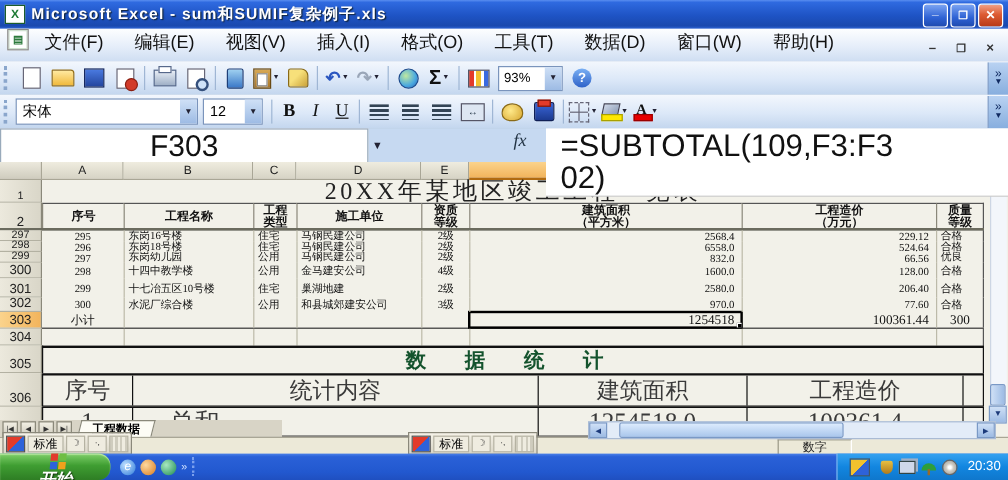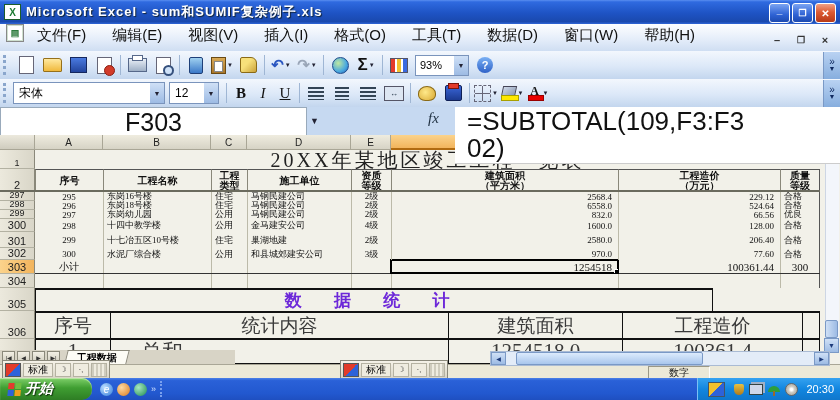--- a/index.html
+++ b/index.html
@@ -145,24 +145,24 @@
   .cell.l{padding-left:3px;}
   .title-row{position:absolute;left:35px;width:785px;text-align:center;
     font-family:"Liberation Serif",serif;font-size:20px;letter-spacing:3px;color:#222;}
   .hdr2 .cell{border-left:1px solid #8a887a;border-top:1px solid #555;border-bottom:1px solid #555;
     font-weight:bold;font-size:10px;line-height:10px;justify-content:center;text-align:center;
     white-space:pre-line;align-items:center;}
   .datarow .cell{font-size:9px;}
   .subrow .cell{font-size:10px;}
   .sel-cell{outline:2px solid #000;outline-offset:-1px;position:relative;}
   .sel-cell::after{content:"";position:absolute;right:-1px;bottom:-1px;width:3px;height:3px;background:#000;border:1px solid #fff;}
-  .stats-title{position:absolute;left:35px;width:678px;box-sizing:border-box;border-top:2px solid #111;
+  .stats-title{position:absolute;left:35px;width:785px;box-sizing:border-box;border-top:2px solid #111;
     border-left:1px solid #111;border-right:1px solid #111;
     display:flex;align-items:center;justify-content:center;
-    font-family:"Liberation Serif",serif;font-weight:bold;font-size:17px;letter-spacing:14px;color:#6d28d9;}
+    font-family:"Liberation Serif",serif;font-weight:bold;font-size:17px;letter-spacing:14px;color:#14532d;}
   .statsrow{position:absolute;left:35px;width:785px;box-sizing:border-box;display:flex;
     border:1px solid #111;border-top:2px solid #111;}
   .scell{box-sizing:border-box;border-left:1.5px solid #111;font-family:"Liberation Serif",serif;
     color:#3a3a3a;display:flex;align-items:center;justify-content:center;overflow:hidden;}
   .scell:first-child{border-left:none;}
   .freeze{position:absolute;left:0;top:55px;width:820px;height:2px;background:#6b6b5e;}
   .vscroll{position:absolute;right:1px;top:0;width:13px;height:218px;background:#f3f6fb;border-left:1px solid #cdd6e4;}
   .vthumb{position:absolute;right:2px;top:185px;width:11px;height:16px;background:linear-gradient(90deg,#cfe0f6,#9dbbe4);border:1px solid #7a99c6;border-radius:2px;}
   .varr{position:absolute;right:1px;top:203px;width:13px;height:13px;background:linear-gradient(180deg,#cfe0f6,#9dbbe4);
     border:1px solid #7a99c6;color:#1c3a7a;font-size:7px;display:flex;align-items:center;justify-content:center;}
@@ -200,21 +200,21 @@
   .imebtn.moon::before{content:"☽";}
   .imebtn.punct::before{content:"·,";font-size:7px;}
   .imebtn.kbd{background:repeating-linear-gradient(90deg,#cfccbe 0 2px,#efece0 2px 4px);}
 
   
   .taskbar{left:0;top:378px;width:840px;height:22px;z-index:30;
     background:linear-gradient(180deg,#4b80e8 0%,#2a61d8 12%,#2258cf 70%,#1f4fc0 100%);
     display:flex;align-items:center;}
   .startbtn{width:92px;height:22px;border-radius:0 10px 10px 0;
     background:linear-gradient(180deg,#7fd06a 0%,#3f9e32 45%,#2e7d24 100%);
-    display:flex;align-items:center;box-shadow:inset 0 1px 1px #bfe9a8;}
+    display:flex;align-items:center;box-shadow:inset 0 1px 1px #bfe9a8;flex-direction:column;}
   .startlogo{width:13px;height:13px;margin:0 4px 0 8px;transform:skewX(-6deg);
     display:grid;grid-template-columns:6px 6px;grid-template-rows:6px 6px;gap:1px;}
   .startlogo i{display:block;}
   .startlogo i:nth-child(1){background:#e23b2e;}
   .startlogo i:nth-child(2){background:#6fbe44;}
   .startlogo i:nth-child(3){background:#2e62d9;}
   .startlogo i:nth-child(4){background:#f0a11c;}
   .startlabel{color:#fff;font-size:14px;font-weight:bold;font-style:italic;text-shadow:1px 1px 1px #14330e;}
   .ql{display:flex;align-items:center;gap:4px;margin-left:8px;}
   .qlicon{width:13px;height:13px;border-radius:50%;}

